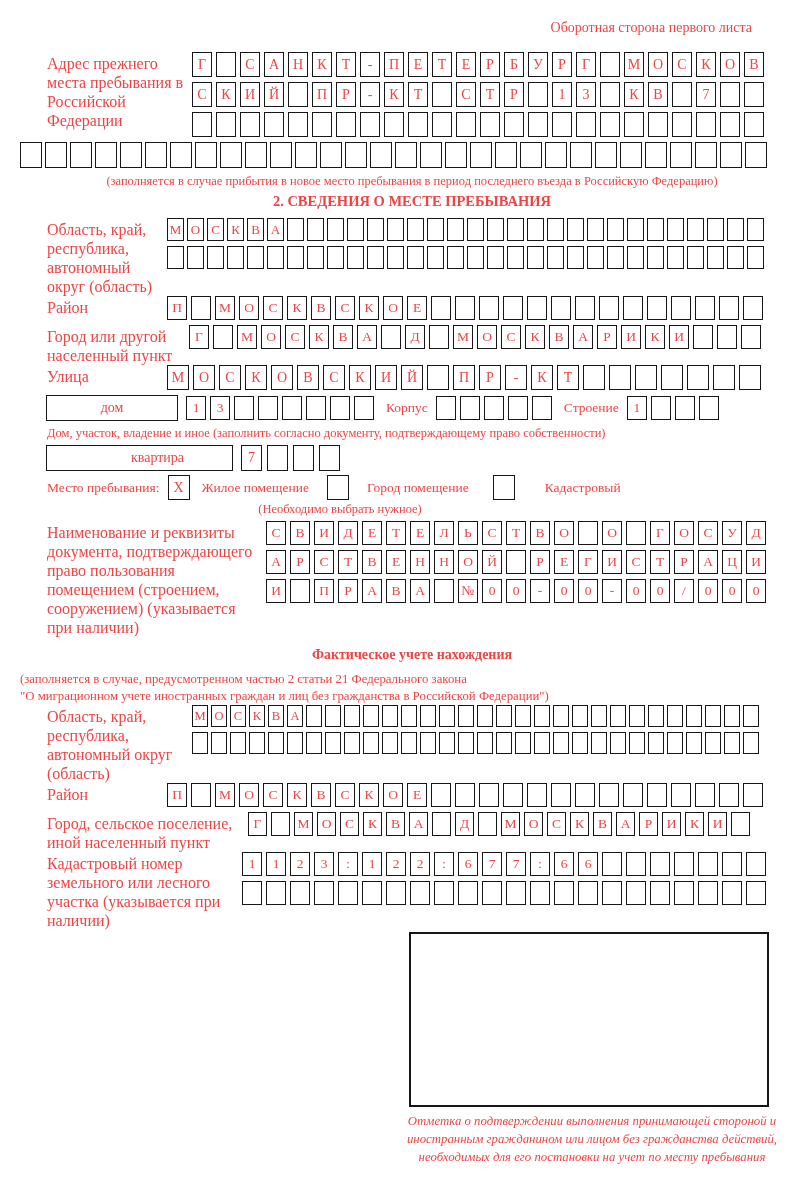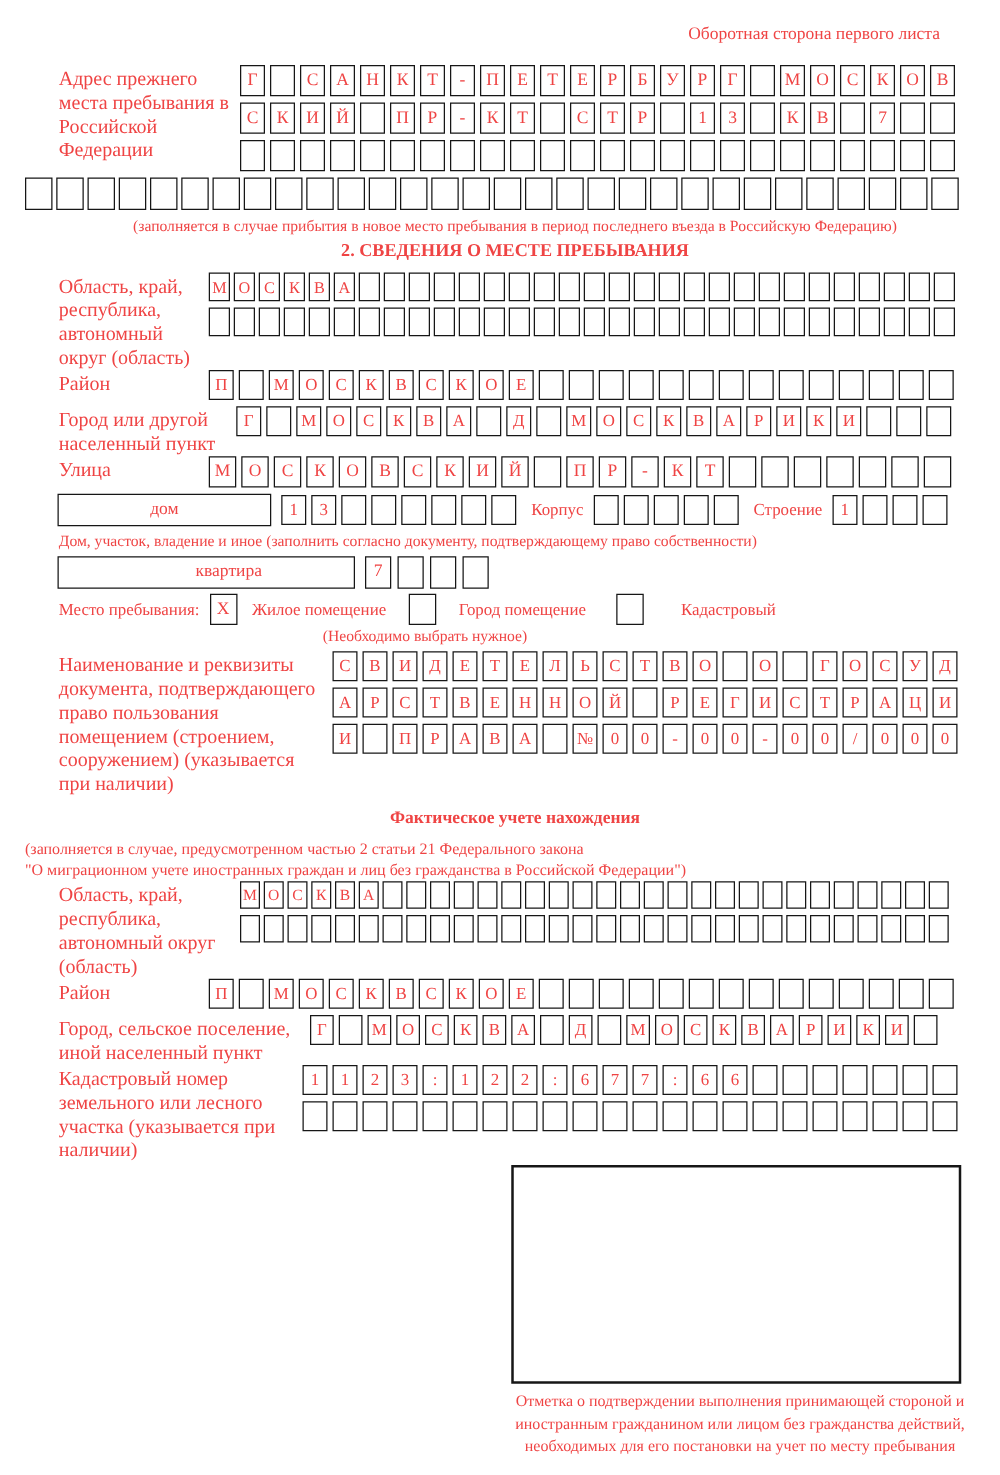--- a/index.html
+++ b/index.html
@@ -98,20 +98,21 @@
     margin-left:389px;
     margin-top:2px;
   }
   .stamp-note{
     width:392px;
     margin-left:376px;
     margin-top:5px;
     text-align:center;
     font-size:12.8px;
     line-height:18px;
+    font-style:italic;
   }
   .mb4{margin-bottom:4px;}
   .capline{font-size:12.8px;text-align:left;line-height:17px;margin:0;}
 </style>
 </head>
 <body>
 
 <div class="page">
 
   <div class="header-note">Оборотная сторона первого листа</div>
@@ -389,21 +390,21 @@
         <span class="cell"></span>
         <span class="cell"></span>
         <span class="cell"></span>
         <span class="cell"></span>
         <span class="cell"></span>
         <span class="cell"></span>
       </div>
   </div>
 
   <div class="houserow">
-    <div class="widebox" style="width:171px;margin-right:8px;">дом</div>
+    <div class="widebox" style="width:132px;margin-right:8px;">дом</div>
     <div class="cells v24b">
         <span class="cell">1</span>
         <span class="cell">3</span>
         <span class="cell"></span>
         <span class="cell"></span>
         <span class="cell"></span>
         <span class="cell"></span>
         <span class="cell"></span>
         <span class="cell"></span>
       </div>
@@ -419,21 +420,21 @@
     <div class="cells v24b">
         <span class="cell">1</span>
         <span class="cell"></span>
         <span class="cell"></span>
         <span class="cell"></span>
       </div>
   </div>
   <div class="caption" style="text-align:left;margin-left:27px;">Дом, участок, владение и иное (заполнить согласно документу, подтверждающему право собственности)</div>
 
   <div class="houserow">
-    <div class="widebox" style="width:238px;margin-right:8px;padding-left:36px;">квартира</div>
+    <div class="widebox" style="width:187px;margin-right:8px;padding-left:36px;">квартира</div>
     <div class="cells vapt">
         <span class="cell">7</span>
         <span class="cell"></span>
         <span class="cell"></span>
         <span class="cell"></span>
       </div>
   </div>
 
   <div class="stayrow">
     <span>Место пребывания:</span>

